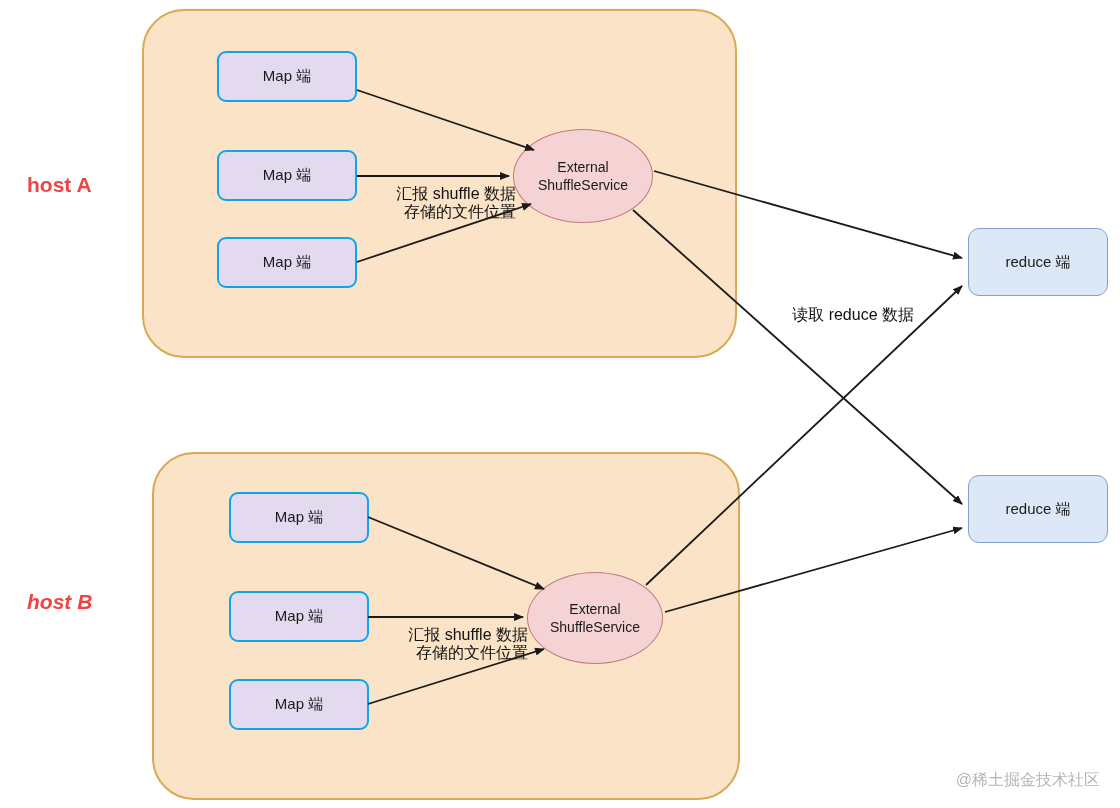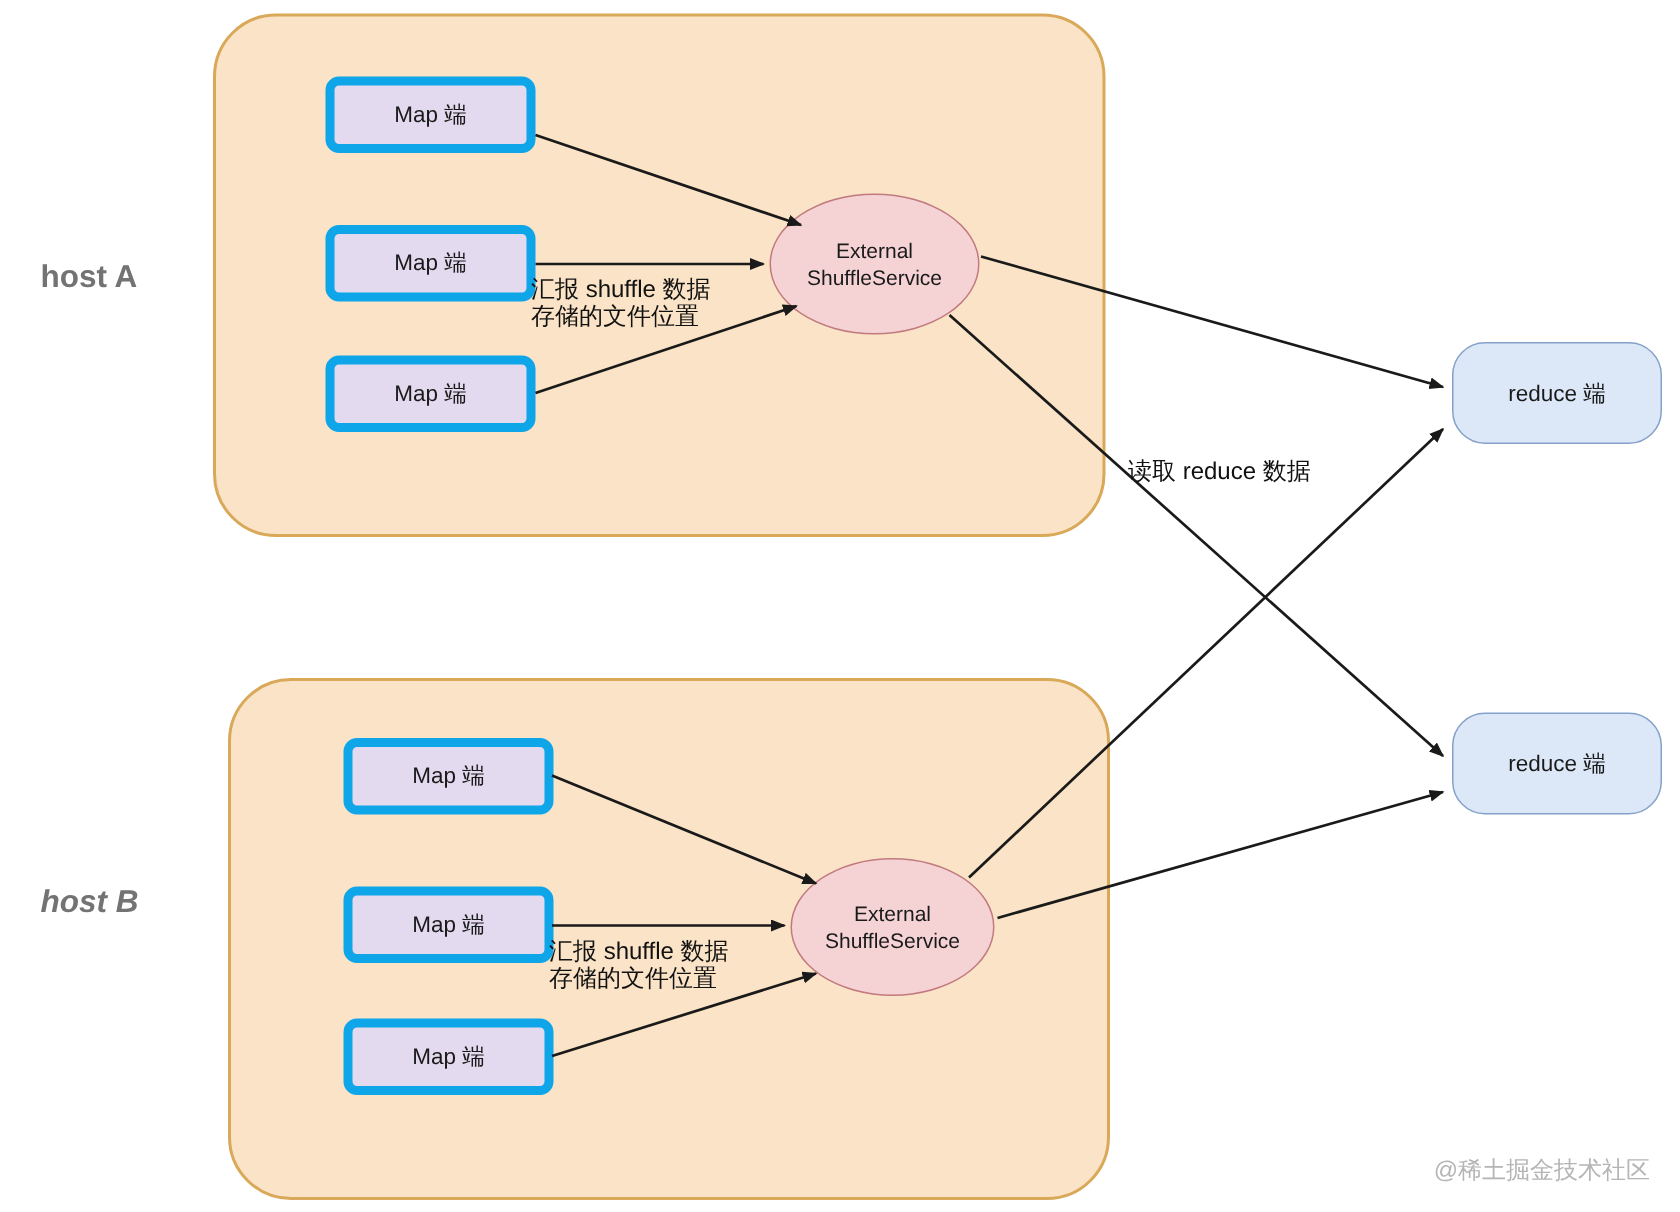--- a/index.html
+++ b/index.html
@@ -23,40 +23,40 @@
     box-sizing: border-box;
     z-index: 1;
   }
   .host-a { left: 142px; top: 9px;  width: 595px; height: 349px; }
   .host-b { left: 152px; top: 452px; width: 588px; height: 348px; }
 
   .host-label {
     position: absolute;
     font-size: 21px;
     font-weight: bold;
-    color: #737373;
+    color: #ef4444;
     z-index: 4;
   }
   .host-label-a { left: 27px; top: 173px; }
   .host-label-b { left: 27px; top: 590px; font-style: italic; }
 
   .node {
     position: absolute;
     box-sizing: border-box;
     display: flex;
     align-items: center;
     justify-content: center;
     color: #1a1a1a;
     z-index: 2;
   }
   .map-node {
     width: 140px;
     height: 51px;
     background: #e3daef;
-    border: 6px solid #0ea5e9;
+    border: 2px solid #0ea5e9;
     border-radius: 9px;
     font-size: 15px;
   }
   .map-a1 { left: 217px; top: 51px; }
   .map-a2 { left: 217px; top: 150px; }
   .map-a3 { left: 217px; top: 237px; }
   .map-b1 { left: 229px; top: 492px; }
   .map-b2 { left: 229px; top: 591px; }
   .map-b3 { left: 229px; top: 679px; }
 
@@ -70,40 +70,40 @@
   }
   .service-a { left: 513px; top: 129px; width: 140px; height: 94px; }
   .service-b { left: 527px; top: 572px; width: 136px; height: 92px; }
   .service-label { width: 112px; }
 
   .reduce-node {
     width: 140px;
     height: 68px;
     background: #dce8f7;
     border: 1.5px solid #85a1c9;
-    border-radius: 22px;
+    border-radius: 11px;
     font-size: 15px;
   }
   .reduce-1 { left: 968px; top: 228px; }
   .reduce-2 { left: 968px; top: 475px; }
 
   .arrow-layer {
     position: absolute;
     left: 0; top: 0;
     width: 1120px;
     height: 808px;
     z-index: 3;
     pointer-events: none;
   }
 
   .edge-label {
     position: absolute;
     font-size: 16px;
     color: #111111;
-    text-align: left;
+    text-align: right;
     line-height: 18px;
     z-index: 4;
     white-space: nowrap;
   }
   .report-a { left: 354px; top: 185px; width: 162px; }
   .report-b { left: 366px; top: 626px; width: 162px; }
   .read-label { left: 752px; top: 306px; width: 162px; }
 
   .watermark {
     position: absolute;

